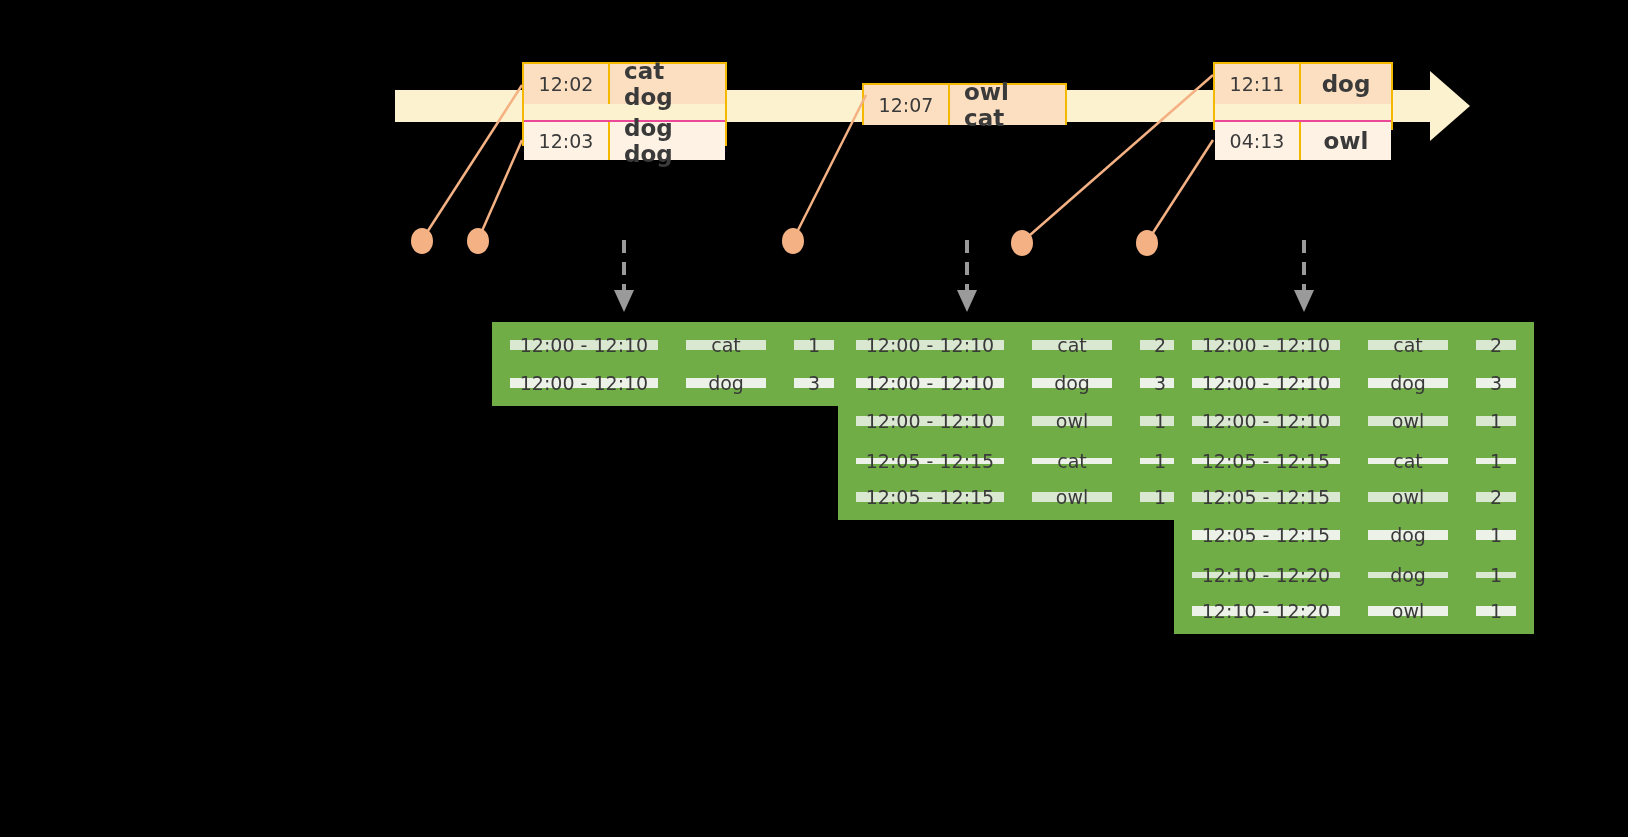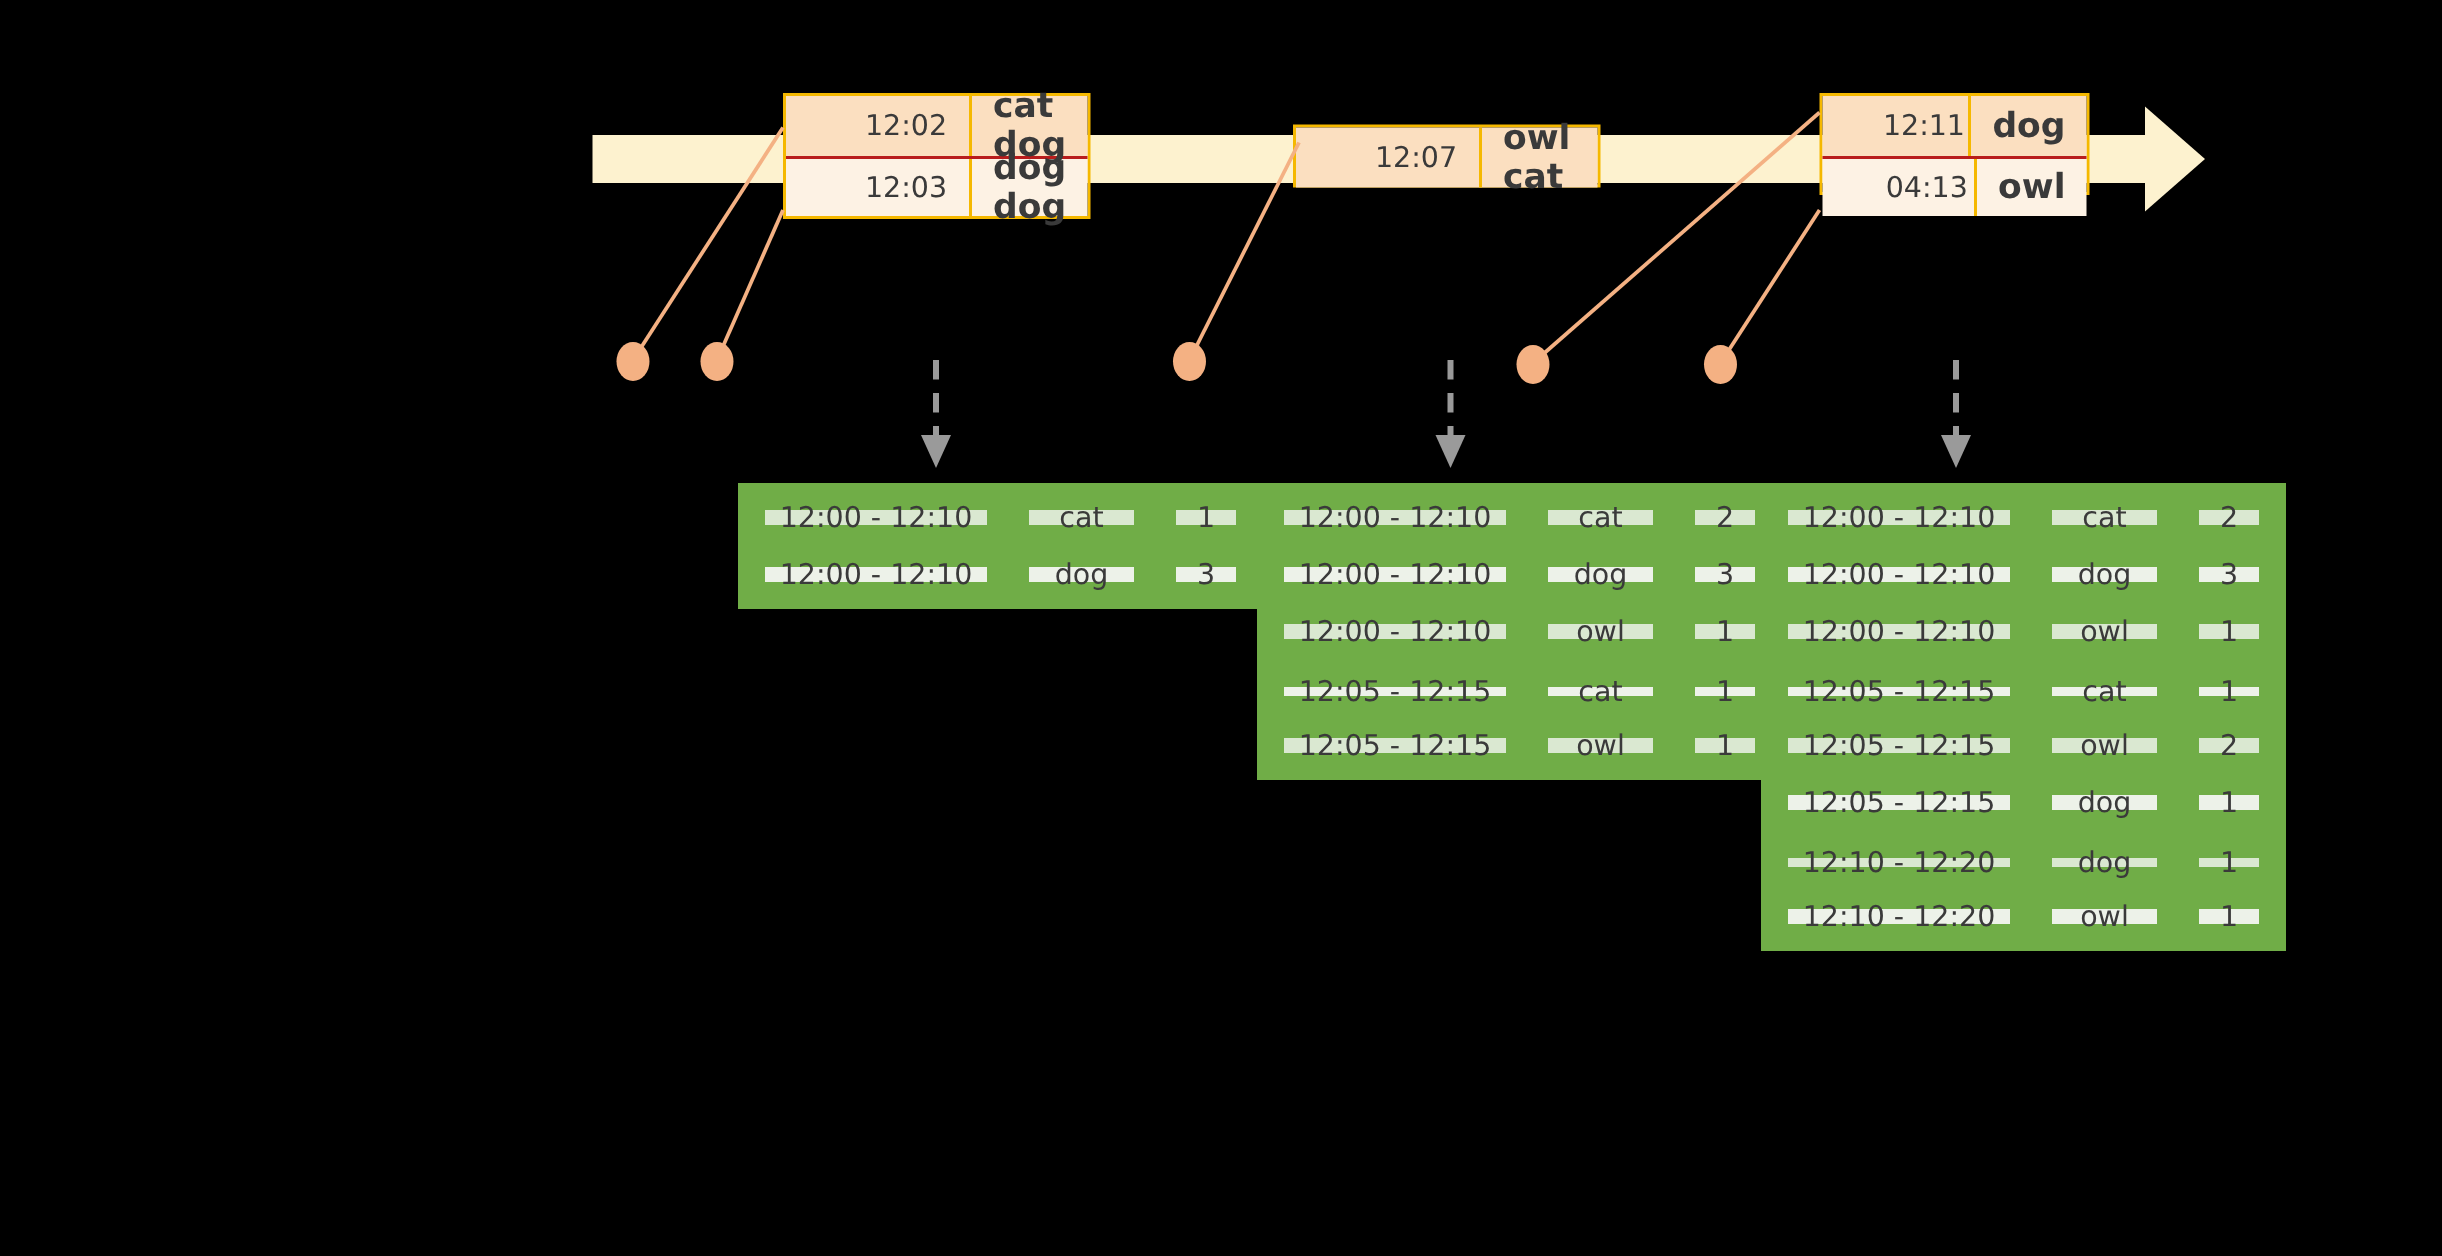--- a/index.html
+++ b/index.html
@@ -16,22 +16,22 @@
   }
   .timeline-head{
     position:absolute;width:0;height:0;
     border-top:35px solid transparent;
     border-bottom:35px solid transparent;
     border-left:40px solid #fdf2cf;
   }
 
   
   .evt-group{position:absolute;border:2px solid #f5b800;box-sizing:border-box;}
-  .evt-row{display:flex;height:40px;box-sizing:border-box;padding-left:38px;}
-  .evt-row + .evt-row{border-top:2px solid #b91c1c;}
+  .evt-row{display:flex;height:40px;box-sizing:border-box;}
+  .evt-row + .evt-row{border-top:2px solid #ec4899;margin-top:16px;}
   .evt-row.shade{background:#fbdfc0;}
   .evt-row.plain{background:#fdf2e4;}
   .evt-time{
     display:flex;align-items:center;justify-content:center;
     width:86px;box-sizing:border-box;font-size:19px;
     border-right:2px solid #f5b800;
   }
   .evt-words{
     display:flex;align-items:center;justify-content:center;
     box-sizing:border-box;font-size:23px;padding:0 14px;flex:1;font-weight:bold;
@@ -52,21 +52,21 @@
   }
   .res-row{display:flex;height:38px;box-sizing:border-box;}
   .res-row.shade .cell{background:#dae8d1;}
   .res-row.plain .cell{background:#edf2e9;}
   .cell{
     display:flex;align-items:center;justify-content:center;
     box-sizing:border-box;font-size:19px;color:#3a3a3a;
     margin:14px;
   }
   .c-window{width:148px;}
-  .c-word{width:70px;}
+  .c-word{width:80px;}
   .c-count{width:40px;}
   .res-row.gap{border-top:4px solid #70ad47;}
 
   .down-arrow{position:absolute;}
 </style>
 </head>
 <body>
 
 <div id="stage">
 

